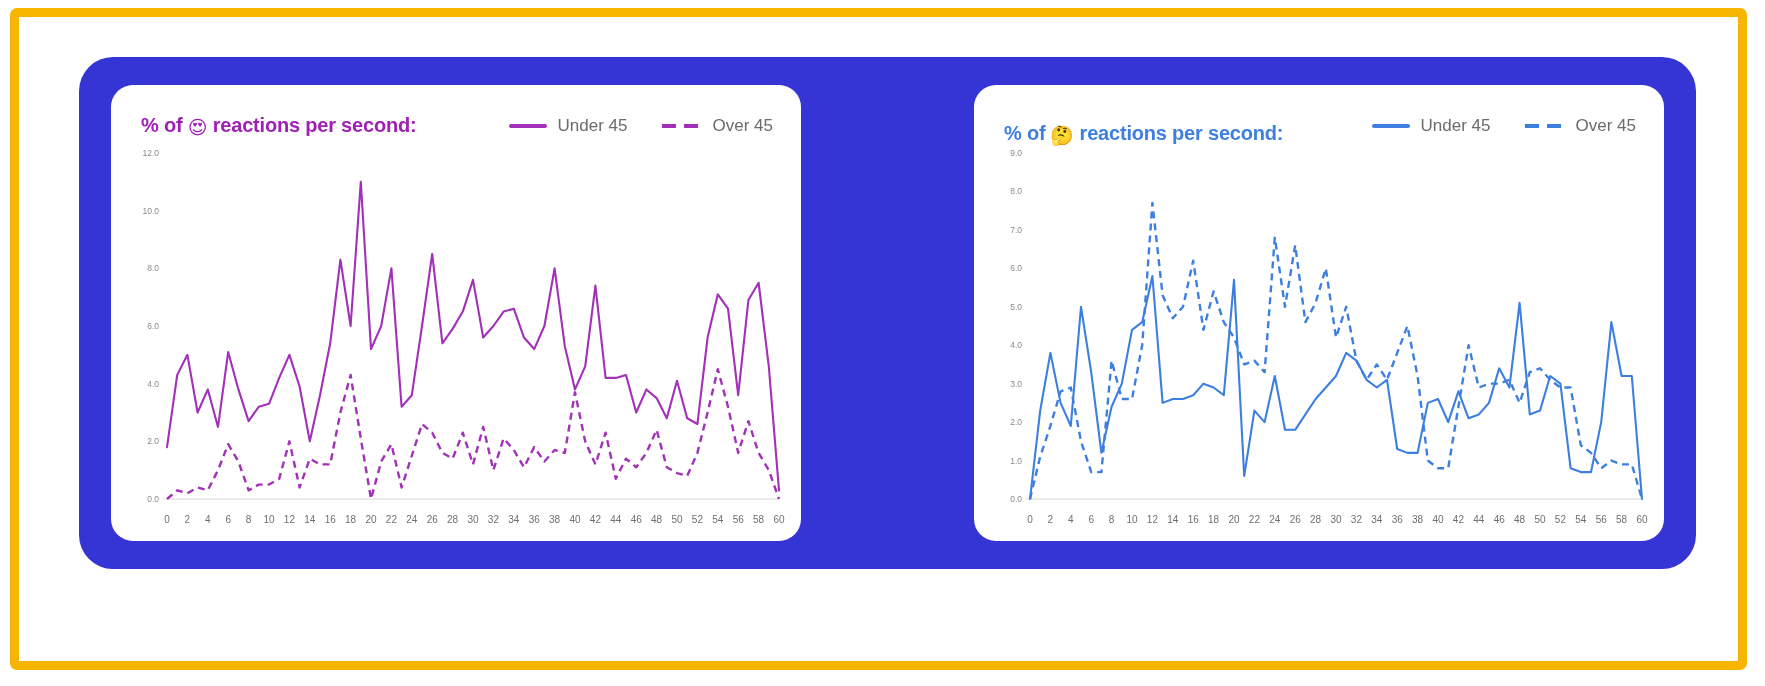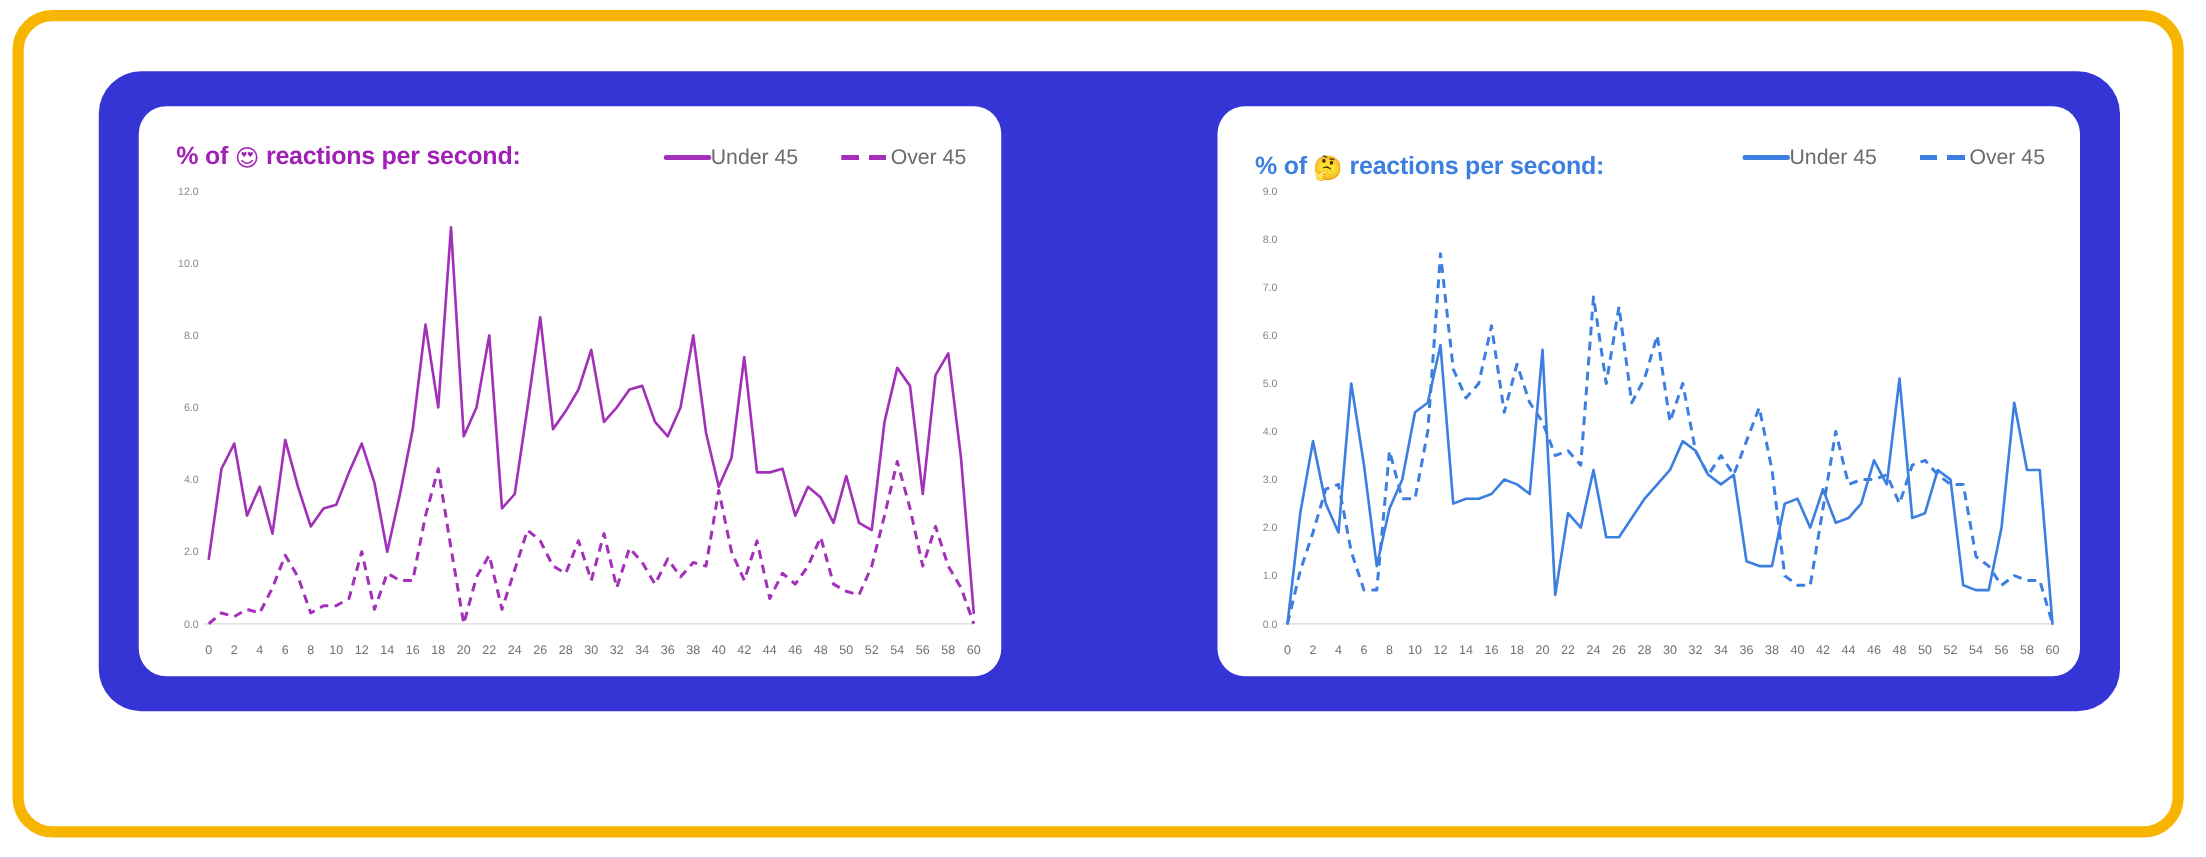--- a/index.html
+++ b/index.html
@@ -6,21 +6,21 @@
   body{
     width:1765px;height:686px;
     font-family:"Liberation Sans","DejaVu Sans",sans-serif;
     overflow:hidden;
   }
   .outer-frame{
     position:absolute;left:10px;top:8px;
     width:1737px;height:662px;
     box-sizing:border-box;
     border:9px solid #F7B500;
-    border-radius:32px;
+    border-radius:7px;
     background:#ffffff;
   }
   .blue-panel{
     position:absolute;left:60px;top:40px;
     width:1617px;height:512px;
     box-sizing:border-box;
     background:#3535D6;
     border-radius:34px;
   }
   .charts-row{
@@ -62,20 +62,21 @@
   .title-emoji{font-size:19px;vertical-align:-2px;}
 
   .legend{
     display:flex;
     align-items:center;
     gap:34px;
   }
   .legend-item{
     display:flex;
     align-items:center;
+    gap:11px;
   }
   .legend-label{
     font-size:17px;
     color:#6b6b6b;
     white-space:nowrap;
   }
   .swatch-solid{
     width:38px;height:4px;border-radius:2px;display:block;
   }
   .swatch-dashed{

